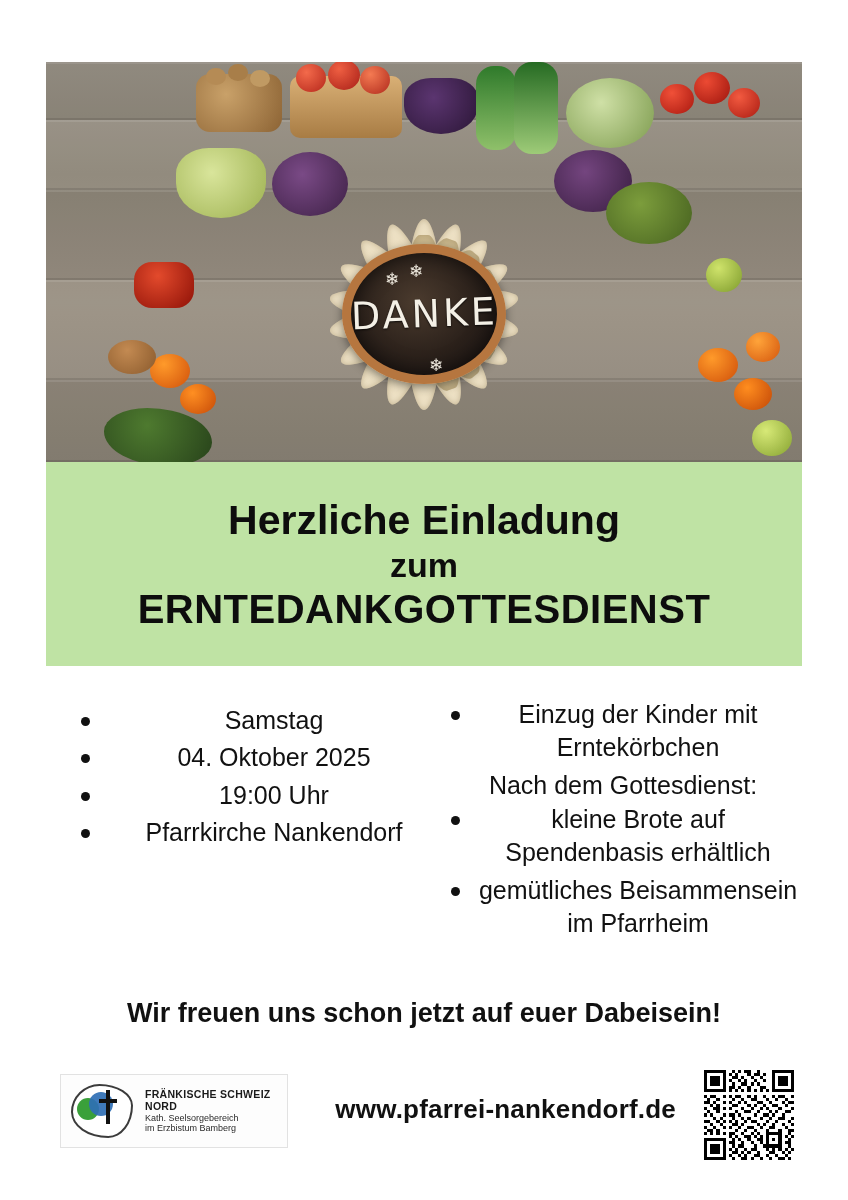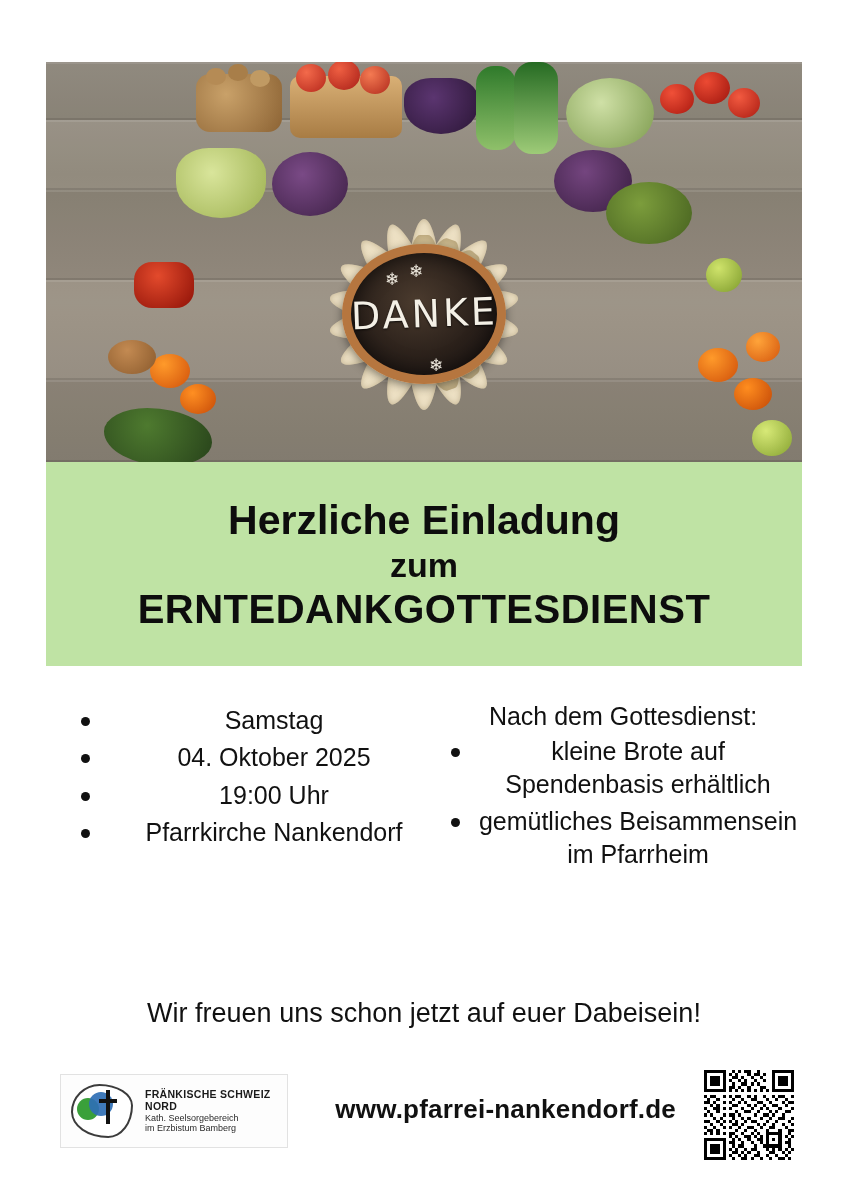--- a/index.html
+++ b/index.html
@@ -221,21 +221,21 @@
   }
 
   
   .closing {
     position: absolute;
     left: 0;
     top: 998px;
     width: 848px;
     text-align: center;
     font-size: 27px;
-    font-weight: normal;
+    font-weight: bold;
     color: #111;
   }
 
   
   .footer {
     position: absolute;
     left: 46px;
     top: 1068px;
     width: 756px;
     height: 98px;
@@ -452,20 +452,23 @@
   <div class="details">
     <div class="col-left">
       <ul class="bullets">
         <li>Samstag</li>
         <li>04. Oktober 2025</li>
         <li>19:00 Uhr</li>
         <li>Pfarrkirche Nankendorf</li>
       </ul>
     </div>
     <div class="col-right">
+      <ul class="bullets">
+        <li>Einzug der Kinder mit Erntekörbchen</li>
+      </ul>
       <div class="plain-line">Nach dem Gottesdienst:</div>
       <ul class="bullets">
         <li>kleine Brote auf Spendenbasis erhältlich</li>
         <li>gemütliches Beisammensein im Pfarrheim</li>
       </ul>
     </div>
   </div>
 
   <div class="closing">Wir freuen uns schon jetzt auf euer Dabeisein!</div>
 

